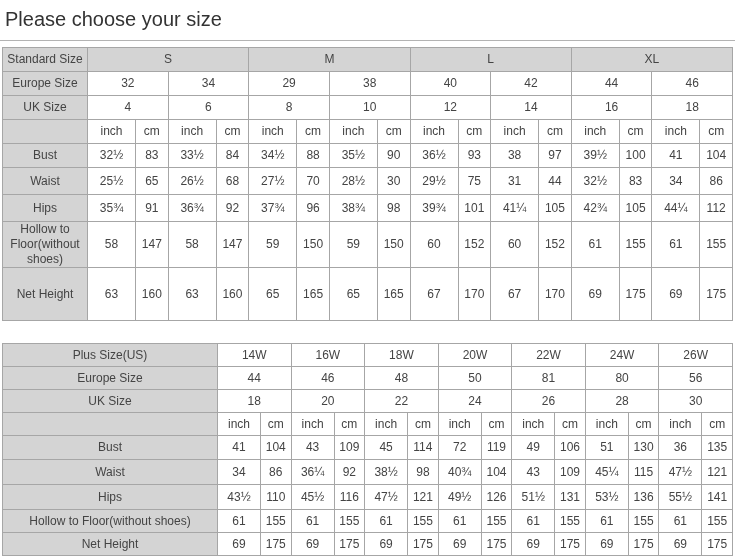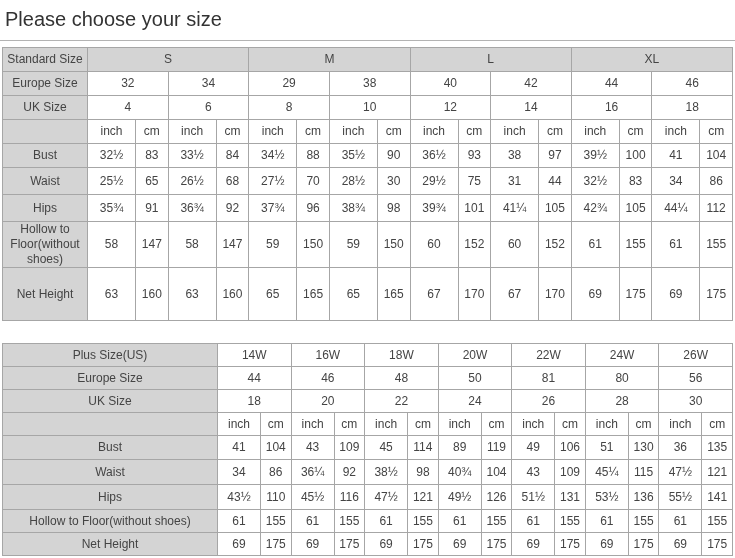--- a/index.html
+++ b/index.html
@@ -292,21 +292,21 @@
           <td class="d">cm</td>
         </tr>
         <tr>
           <td class="h">Bust</td>
           <td class="d">41</td>
           <td class="d">104</td>
           <td class="d">43</td>
           <td class="d">109</td>
           <td class="d">45</td>
           <td class="d">114</td>
-          <td class="d">89</td>
+          <td class="d">72</td>
           <td class="d">119</td>
           <td class="d">49</td>
           <td class="d">106</td>
           <td class="d">51</td>
           <td class="d">130</td>
           <td class="d">36</td>
           <td class="d">135</td>
         </tr>
         <tr>
           <td class="h">Waist</td>

